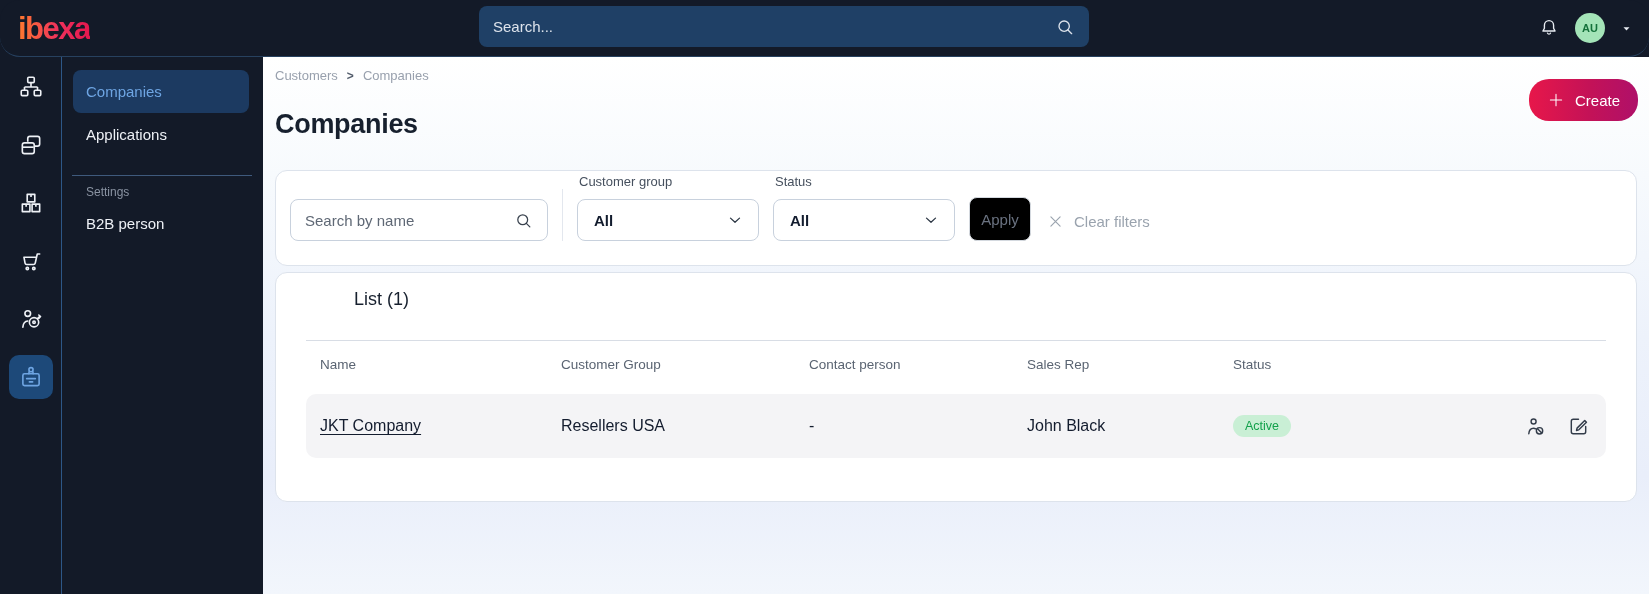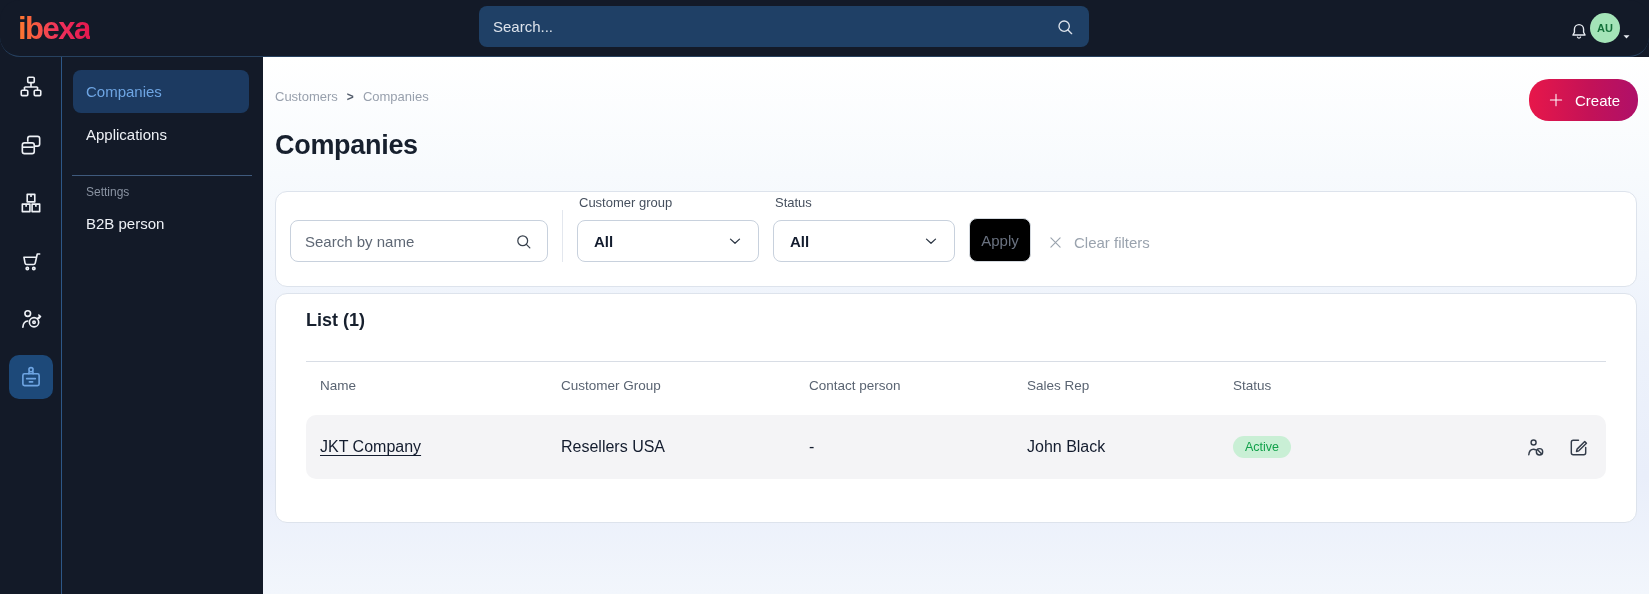--- a/index.html
+++ b/index.html
@@ -27,21 +27,21 @@
     background: #1f4066; border-radius: 8px; display: flex; align-items: center;
     padding: 0 14px;
   }
   .global-search input {
     flex: 1; background: transparent; border: none; outline: none;
     color: #f2f5f9; font-size: 15px; font-family: inherit;
   }
   .global-search input::placeholder { color: #dde3ec; opacity: 1; }
   .global-search svg { color: #dde3ec; }
   .topbar-right {
-    margin-left: auto; margin-right: 16px; display: flex; align-items: flex-end; 
+    margin-left: auto; margin-right: 16px; display: flex; align-items: center; gap: 15px;
   }
   .bell-btn { color: #e8ecf2; cursor: pointer; display: flex; }
   .avatar {
     width: 30px; height: 30px; border-radius: 50%; background: #a4e4b8;
     color: #14713a; font-size: 11px; font-weight: 700; display: flex;
     align-items: center; justify-content: center; cursor: pointer;
   }
   .caret-btn { color: #e8ecf2; cursor: pointer; display: flex; }
 
   
@@ -72,21 +72,21 @@
   .side-item.active { background: #1c3a61; color: #6ea5e3; }
   .side-divider { border-top: 1px solid #3f5a7d; margin: 19px -3px 0 -1px; }
   .side-section-label { padding: 9px 13px 0; font-size: 12px; color: #8a93a2; }
   .side-item.sub { margin-top: 3px; }
 
   
   .content {
     flex: 1; min-width: 0; position: relative; padding: 0 12px;
     background: linear-gradient(180deg, #ffffff 0%, #f7fafd 22%, #edf2fb 52%, #e9eefa 78%, #f2f6fc 100%);
   }
-  .breadcrumb { margin-top: 32px; font-size: 13px; color: #98a0ad; display: flex; gap: 9px; align-items: center; }
+  .breadcrumb { margin-top: 11px; font-size: 13px; color: #98a0ad; display: flex; gap: 9px; align-items: center; }
   .breadcrumb .crumb-link { cursor: pointer; }
   .breadcrumb .sep { color: #525c6b; font-weight: 700; font-size: 12px; }
   .create-btn {
     position: absolute; top: 22px; right: 11px; height: 42px; padding: 0 18px;
     border: none; border-radius: 20px; cursor: pointer;
     background: linear-gradient(90deg, #e7174a 0%, #c41257 55%, #af1069 100%);
     color: #ffffff; font-size: 15px; font-family: inherit;
     display: flex; align-items: center; gap: 10px;
   }
   .page-title { margin-top: 26px; font-size: 27px; font-weight: 700; color: #17202e; letter-spacing: -0.3px; }
@@ -120,21 +120,21 @@
   .apply-btn {
     height: 44px; width: 62px; border: 1px solid #d4d9df; border-radius: 8px;
     background: #000000; color: #6a7280; font-size: 15px; font-family: inherit; cursor: pointer;
   }
   .clear-btn {
     margin-left: 16px; margin-bottom: 11px; display: flex; align-items: center; gap: 10px;
     color: #9aa3ae; font-size: 15px; cursor: pointer; background: none; border: none; font-family: inherit;
   }
 
   .list-card { margin-top: 6px; height: 230px; padding: 16px 30px 0 30px; }
-  .list-title { font-size: 18px; font-weight: 700; color: #17202e; margin-bottom: 30px; }
+  .list-title { font-size: 18px; font-weight: 400; color: #17202e; margin-bottom: 30px; margin-left: 48px; }
   .list-divider { border-top: 1px solid #d8dde5; }
   .grid-row {
     display: grid; grid-template-columns: 227px 234px 204px 192px 1fr auto;
     align-items: center; padding-left: 14px; gap: 14px;
   }
   .table-head { padding: 16px 0 16px 14px; }
   .table-head .col { font-size: 13.5px; color: #5a6472; }
   .data-row {
     margin-top: 6px; background: #f4f4f6; border-radius: 10px; height: 64px;
     font-size: 16px; color: #131c2e;

